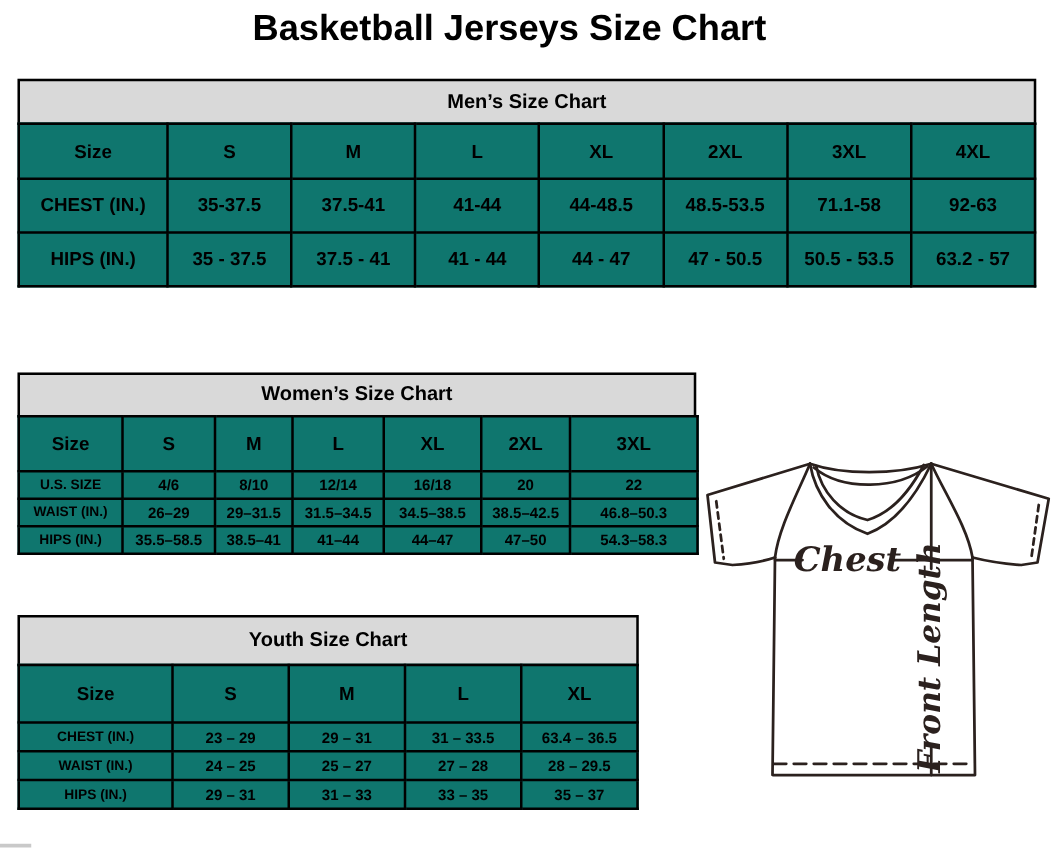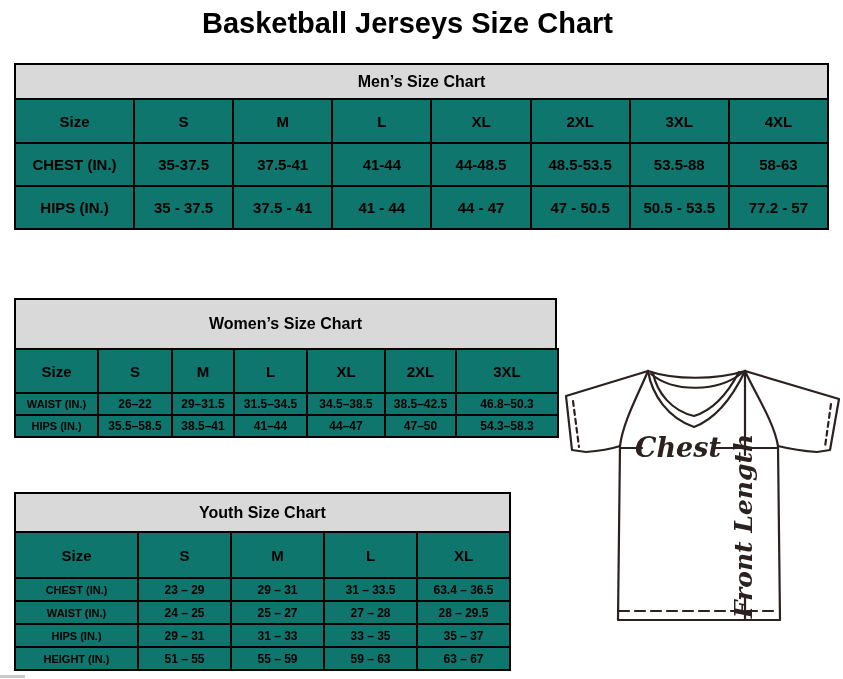--- a/index.html
+++ b/index.html
@@ -26,21 +26,21 @@
     font-weight:bold;padding:0;overflow:hidden;white-space:nowrap;
   }
   
   #mens{left:14px;top:63px;width:815px;}
   #mens .banner{height:37px;}
   #mens table th, #mens table td{font-size:15px;}
   #mens thead tr{height:44px;}
   #mens tbody tr{height:43px;}
   
   #womens{left:14px;top:298px;width:543px;}
-  #womens .banner{height:52px;text-align:center;}
+  #womens .banner{height:36px;text-align:center;}
   #womens thead tr{height:44px;}
   #womens thead th{font-size:15px;}
   #womens tbody tr{height:22px;}
   #womens tbody th{font-size:11px;}
   #womens tbody td{font-size:12px;}
   
   #youth{left:14px;top:492px;width:497px;}
   #youth .banner{height:41px;}
   #youth thead tr{height:46px;}
   #youth thead th{font-size:15px;}
@@ -81,32 +81,32 @@
         </tr>
       </thead>
     <tbody>
         <tr>
           <th>CHEST (IN.)</th>
           <td>35-37.5</td>
           <td>37.5-41</td>
           <td>41-44</td>
           <td>44-48.5</td>
           <td>48.5-53.5</td>
-          <td>53.5-88</td>
-          <td>58-63</td>
+          <td>71.1-58</td>
+          <td>92-63</td>
         </tr>
         <tr>
           <th>HIPS (IN.)</th>
           <td>35 - 37.5</td>
           <td>37.5 - 41</td>
           <td>41 - 44</td>
           <td>44 - 47</td>
           <td>47 - 50.5</td>
           <td>50.5 - 53.5</td>
-          <td>77.2 - 57</td>
+          <td>63.2 - 57</td>
         </tr>
       </tbody>
   </table>
 </div>
 
 <div class="chart-block" id="womens">
   <div class="banner">Women’s Size Chart</div>
   <table class="size-table">
     <colgroup>
       <col style="width:83px">
@@ -123,22 +123,31 @@
           <th>S</th>
           <th>M</th>
           <th>L</th>
           <th>XL</th>
           <th>2XL</th>
           <th>3XL</th>
         </tr>
       </thead>
     <tbody>
         <tr>
+          <th>U.S. SIZE</th>
+          <td>4/6</td>
+          <td>8/10</td>
+          <td>12/14</td>
+          <td>16/18</td>
+          <td>20</td>
+          <td>22</td>
+        </tr>
+        <tr>
           <th>WAIST (IN.)</th>
-          <td>26–22</td>
+          <td>26–29</td>
           <td>29–31.5</td>
           <td>31.5–34.5</td>
           <td>34.5–38.5</td>
           <td>38.5–42.5</td>
           <td>46.8–50.3</td>
         </tr>
         <tr>
           <th>HIPS (IN.)</th>
           <td>35.5–58.5</td>
           <td>38.5–41</td>
@@ -181,27 +190,20 @@
           <td>27 – 28</td>
           <td>28 – 29.5</td>
         </tr>
         <tr>
           <th>HIPS (IN.)</th>
           <td>29 – 31</td>
           <td>31 – 33</td>
           <td>33 – 35</td>
           <td>35 – 37</td>
         </tr>
-        <tr>
-          <th>HEIGHT (IN.)</th>
-          <td>51 – 55</td>
-          <td>55 – 59</td>
-          <td>59 – 63</td>
-          <td>63 – 67</td>
-        </tr>
       </tbody>
   </table>
 </div>
 
 <div class="jersey-wrap">
   <svg width="287" height="266" viewBox="0 0 287 266" fill="none" stroke="#2b211e" stroke-width="2.2" stroke-linejoin="round" stroke-linecap="round">
 
     <path d="M92,11 L10,36 L16,90 L30,92 C44,91 55,89 64,86"></path>
 
     <path d="M189,11 L283,39 L274,90 L261,92 C246,91 234,89 222,86"></path>

